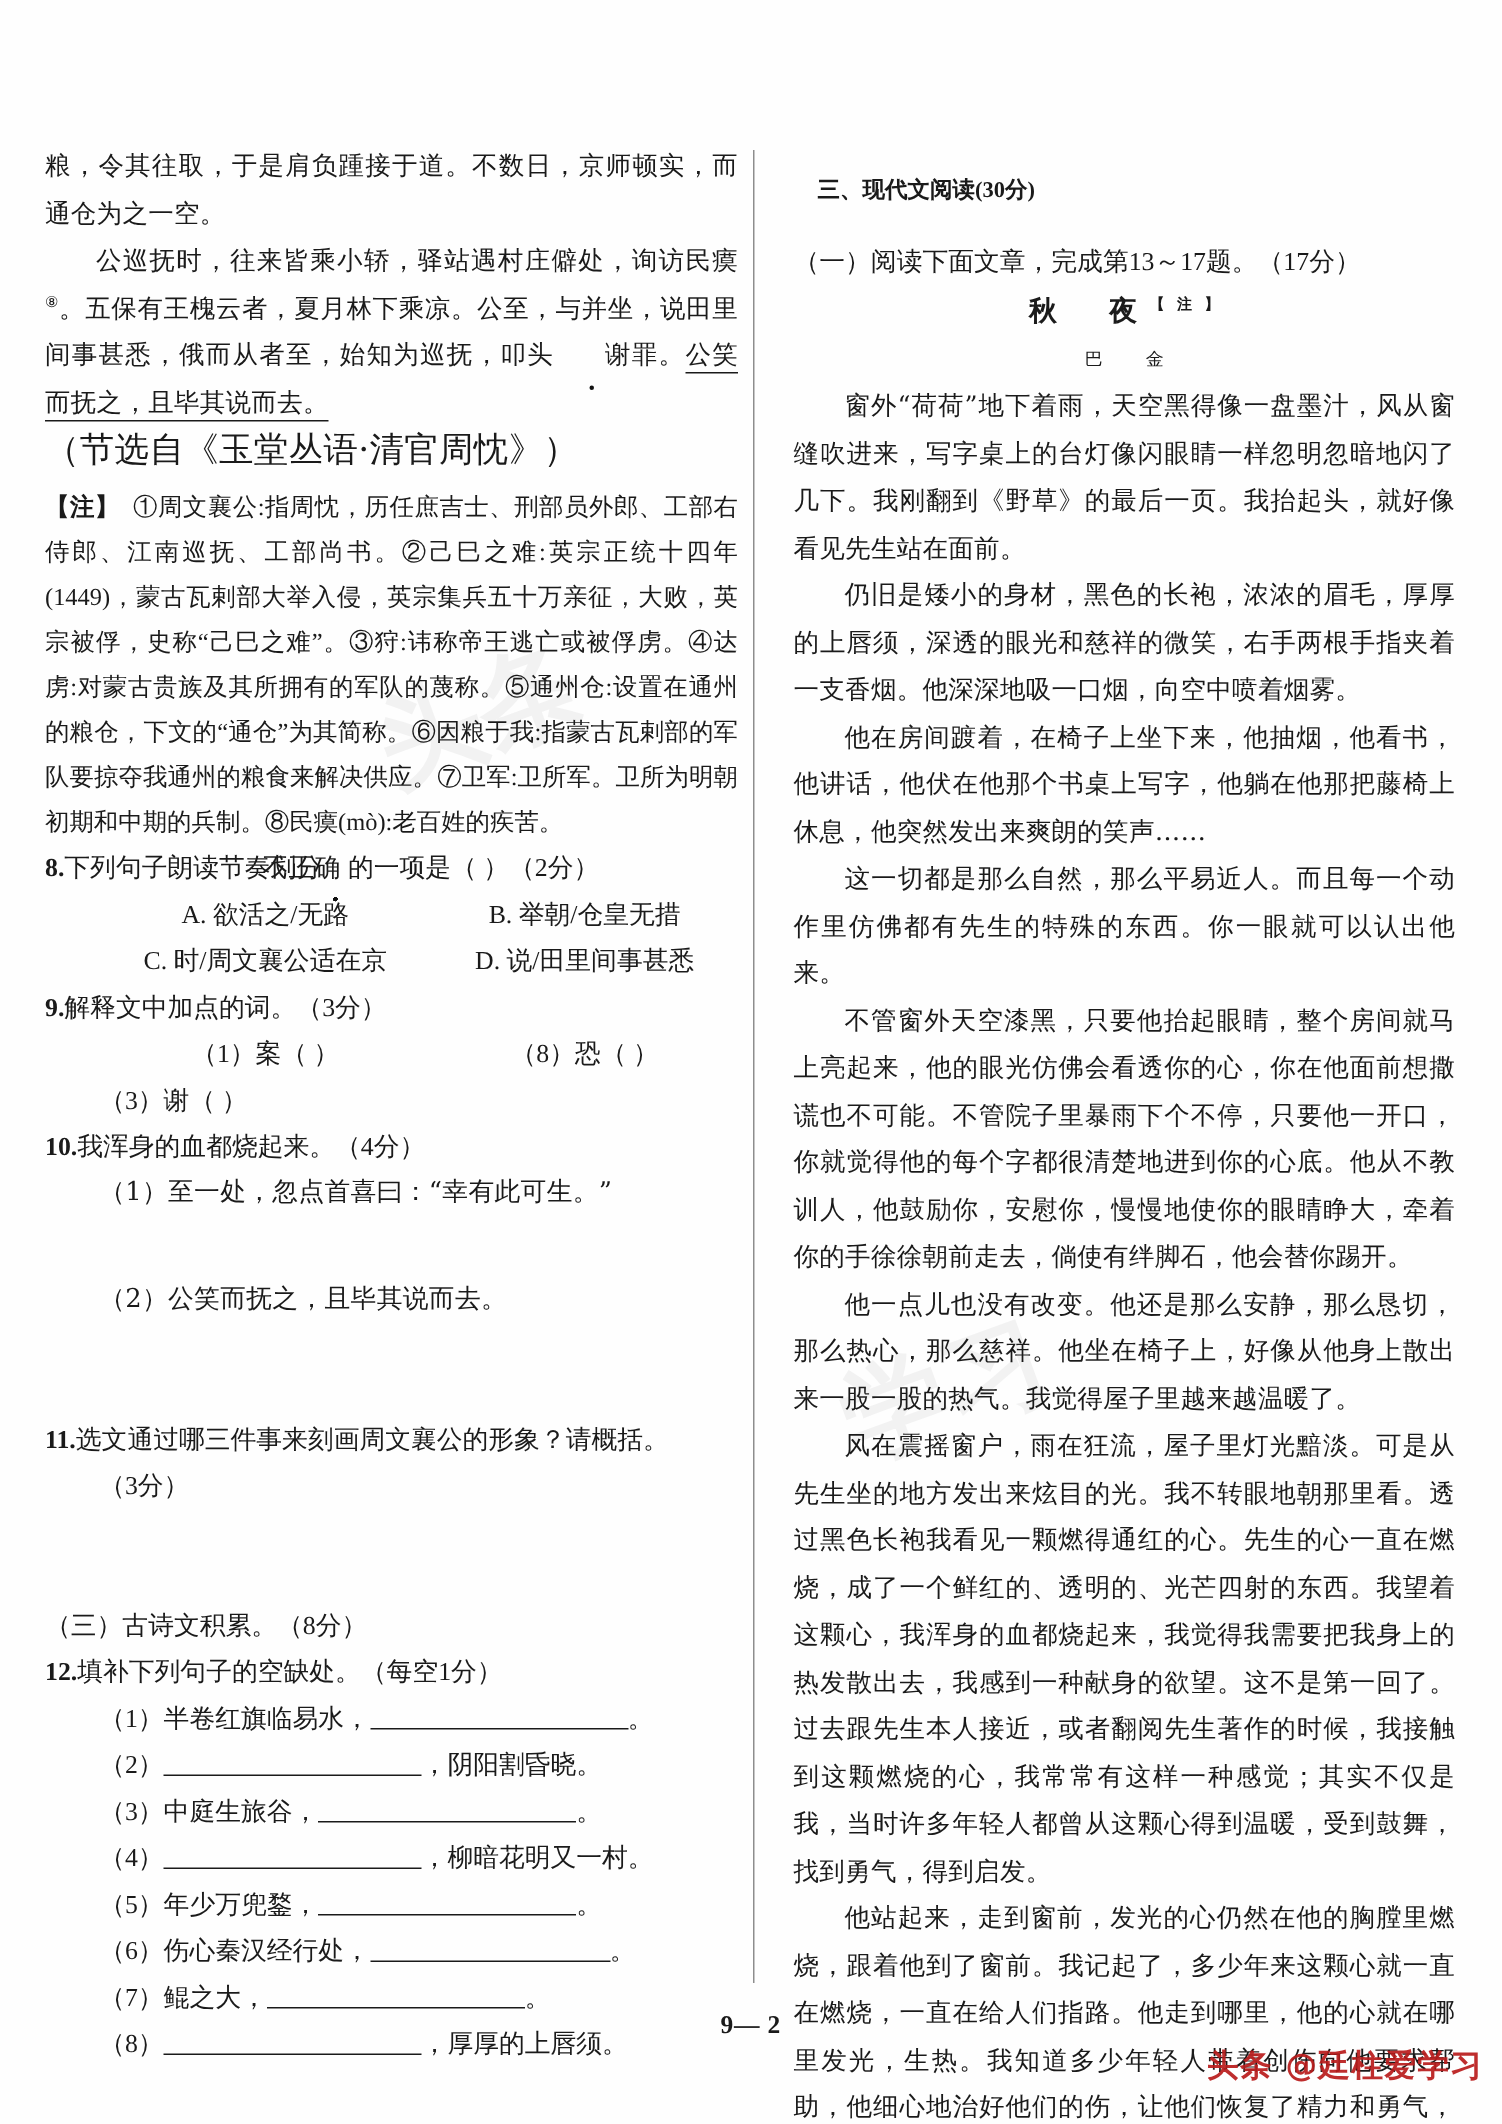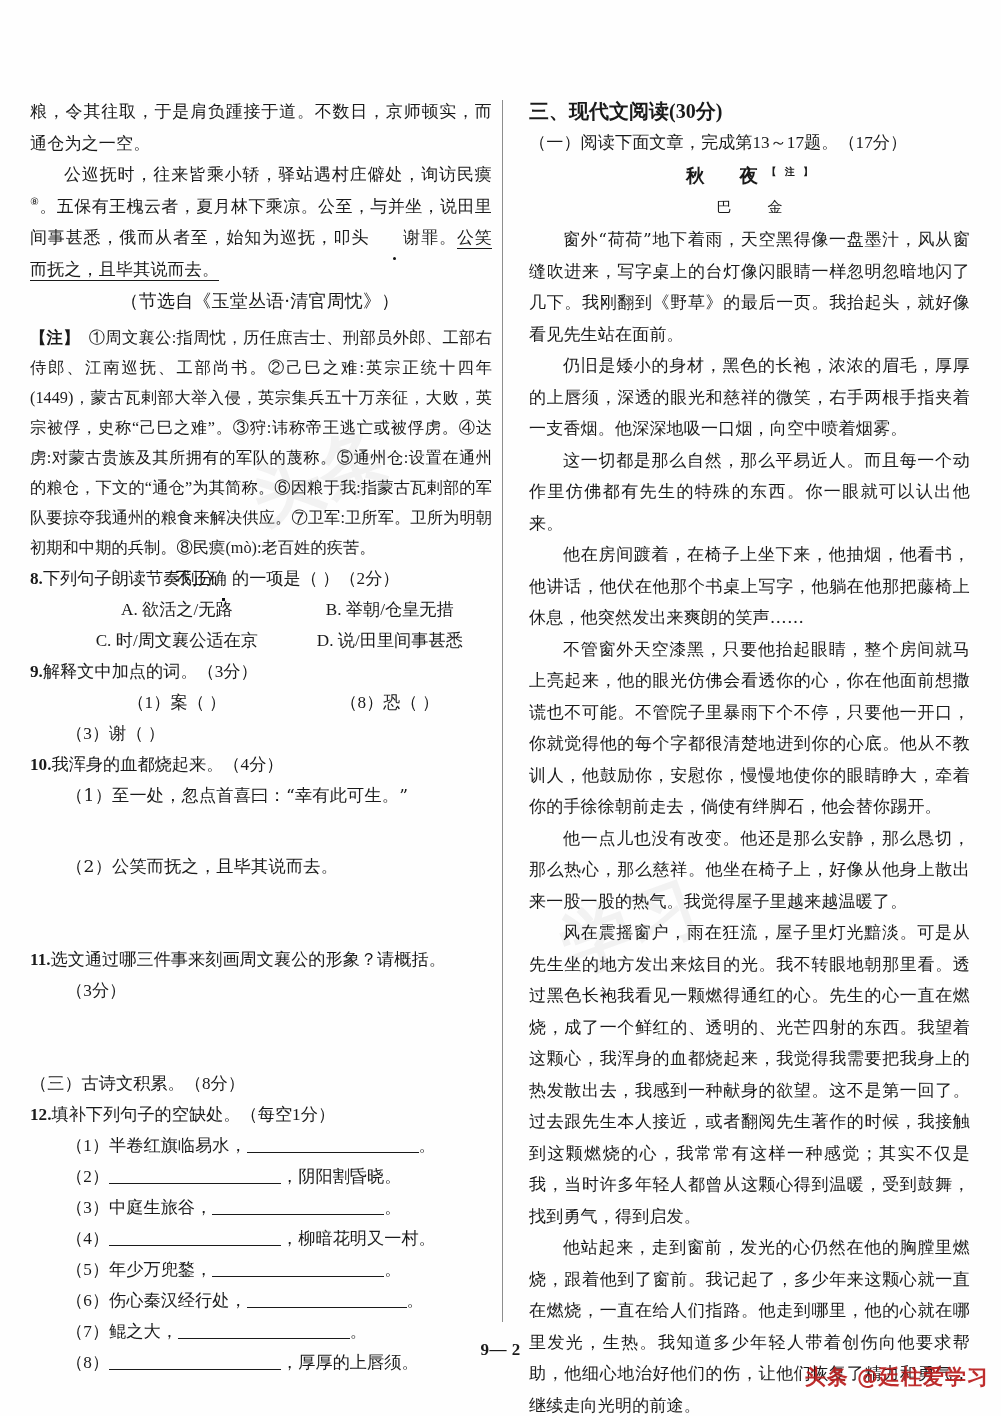--- a/index.html
+++ b/index.html
@@ -60,23 +60,23 @@
   .indent { text-indent: 2em; }
   
   .classic {
     font-family: "DejaVu Serif", "Liberation Serif", serif;
     font-size: 17px;
     line-height: 31.5px;
     letter-spacing: 0.2px;
   }
 
   .source {
-    font-size: 18px;
+    font-size: 23px;
     line-height: 31.5px;
-    text-align: center;
+    text-align: left;
     margin: 0;
     padding-right: 2px;
   }
 
   .notes {
     font-size: 16.3px;
     line-height: 30px;
     text-align: justify;
     text-justify: inter-ideograph;
     margin: 6px 0 0 0;
@@ -108,24 +108,24 @@
   .opt-b { width: 48%; }
 
   .hang {
     padding-left: 2.3em;
     text-indent: -2.3em;
   }
   .gap-md { height: 40px; }
   .gap-lg { height: 62px; }
 
   .section-head {
-    font-size: 20px;
-    line-height: 31px;
-    font-weight: 700;
-    margin: 0;
+    font-size: 15px;
+    line-height: 31px;
+    font-weight: 700;
+    margin: 16px;
   }
   .section-sub {
     font-size: 17.2px;
     line-height: 31px;
     margin: 0;
   }
 
   
   .dotted {
     position: relative;
@@ -182,21 +182,21 @@
     text-align: center;
     font-size: 18.5px;
     font-weight: 700;
     line-height: 32px;
     letter-spacing: 0.45em;
     margin: 2px 0 0 0;
     padding-left: 0.45em;
   }
   .essay-author {
     text-align: center;
-    font-size: 15px;
+    font-size: 12px;
     line-height: 31px;
     letter-spacing: 0.7em;
     margin: 0 0 1px 0;
     padding-left: 0.7em;
   }
 
   
   .page-no {
     position: absolute;
     left: 0;
@@ -329,22 +329,22 @@
     <div class="col col-right">
 
       <p class="section-head">三、现代文阅读(30分)</p>
       <p class="section-sub">（一）阅读下面文章，完成第13～17题。（17分）</p>
 
       <p class="essay-title"><span>秋　夜</span><span class="sup-note">【注】</span></p>
       <p class="essay-author">巴　金</p>
 
       <p class="p classic indent">窗外“荷荷”地下着雨，天空黑得像一盘墨汁，风从窗缝吹进来，写字桌上的台灯像闪眼睛一样忽明忽暗地闪了几下。我刚翻到《野草》的最后一页。我抬起头，就好像看见先生站在面前。</p>
       <p class="p classic indent">仍旧是矮小的身材，黑色的长袍，浓浓的眉毛，厚厚的上唇须，深透的眼光和慈祥的微笑，右手两根手指夹着一支香烟。他深深地吸一口烟，向空中喷着烟雾。</p>
+      <p class="p classic indent">他在房间踱着，在椅子上坐下来，他抽烟，他看书，他讲话，他伏在他那个书桌上写字，他躺在他那把藤椅上休息，他突然发出来爽朗的笑声……</p>
       <p class="p classic indent">这一切都是那么自然，那么平易近人。而且每一个动作里仿佛都有先生的特殊的东西。你一眼就可以认出他来。</p>
-      <p class="p classic indent">他在房间踱着，在椅子上坐下来，他抽烟，他看书，他讲话，他伏在他那个书桌上写字，他躺在他那把藤椅上休息，他突然发出来爽朗的笑声……</p>
       <p class="p classic indent">不管窗外天空漆黑，只要他抬起眼睛，整个房间就马上亮起来，他的眼光仿佛会看透你的心，你在他面前想撒谎也不可能。不管院子里暴雨下个不停，只要他一开口，你就觉得他的每个字都很清楚地进到你的心底。他从不教训人，他鼓励你，安慰你，慢慢地使你的眼睛睁大，牵着你的手徐徐朝前走去，倘使有绊脚石，他会替你踢开。</p>
       <p class="p classic indent">他一点儿也没有改变。他还是那么安静，那么恳切，那么热心，那么慈祥。他坐在椅子上，好像从他身上散出来一股一股的热气。我觉得屋子里越来越温暖了。</p>
       <p class="p classic indent">风在震摇窗户，雨在狂流，屋子里灯光黯淡。可是从先生坐的地方发出来炫目的光。我不转眼地朝那里看。透过黑色长袍我看见一颗燃得通红的心。先生的心一直在燃烧，成了一个鲜红的、透明的、光芒四射的东西。我望着这颗心，我浑身的血都烧起来，我觉得我需要把我身上的热发散出去，我感到一种献身的欲望。这不是第一回了。过去跟先生本人接近，或者翻阅先生著作的时候，我接触到这颗燃烧的心，我常常有这样一种感觉；其实不仅是我，当时许多年轻人都曾从这颗心得到温暖，受到鼓舞，找到勇气，得到启发。</p>
       <p class="p classic indent">他站起来，走到窗前，发光的心仍然在他的胸膛里燃烧，跟着他到了窗前。我记起了，多少年来这颗心就一直在燃烧，一直在给人们指路。他走到哪里，他的心就在哪里发光，生热。我知道多少年轻人带着创伤向他要求帮助，他细心地治好他们的伤，让他们恢复了精力和勇气，继续走向光明的前途。</p>
 
     </div>
   </div>
 
   <div class="page-no">9— 2</div>
   <div class="watermark">头条 @廷柱爱学习</div>

